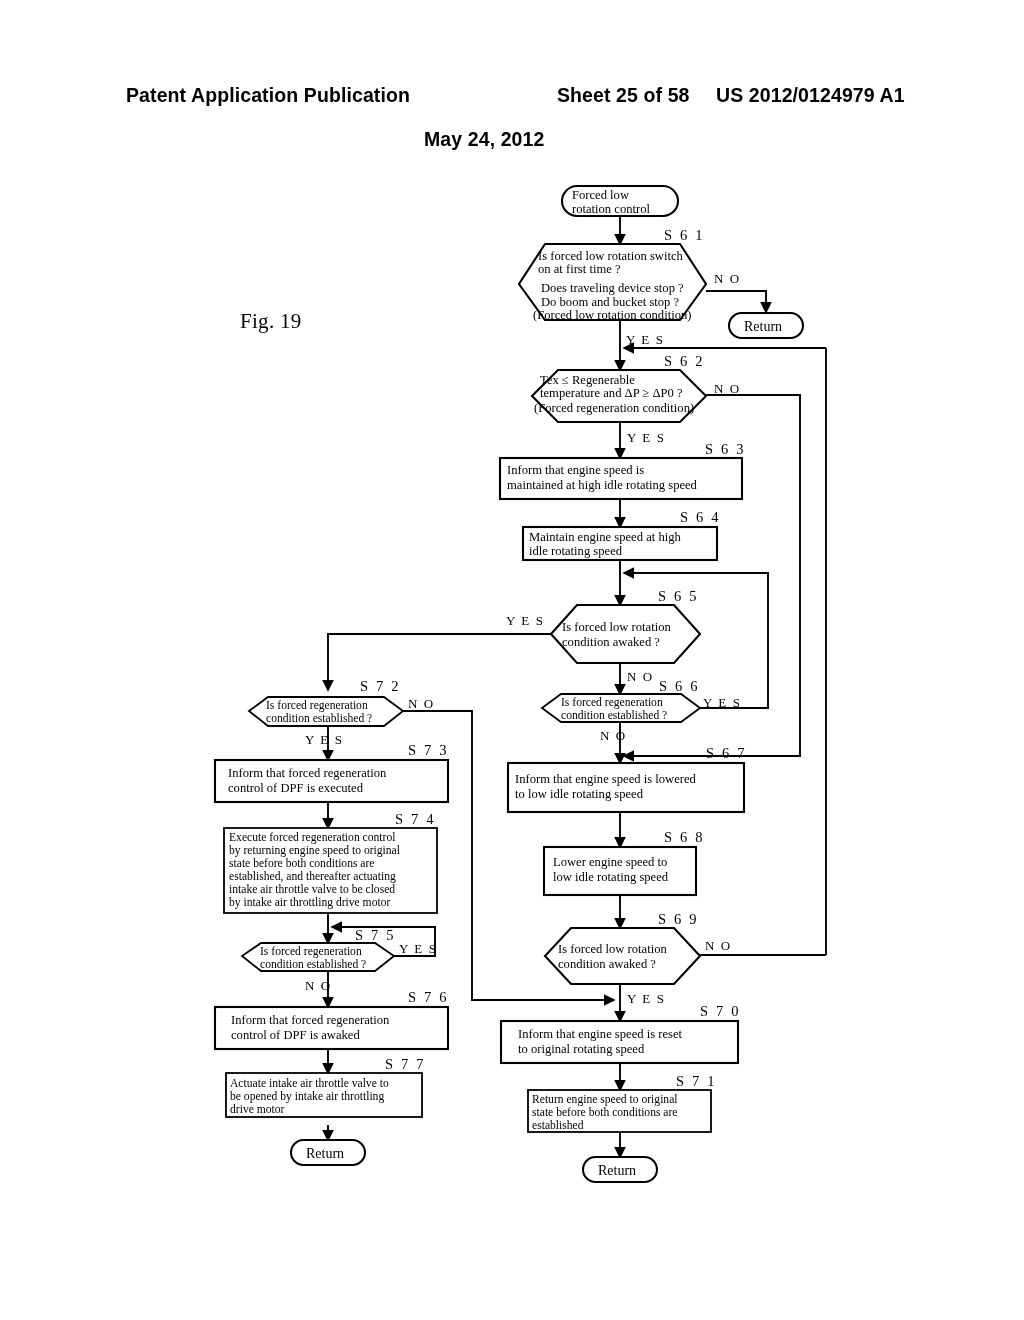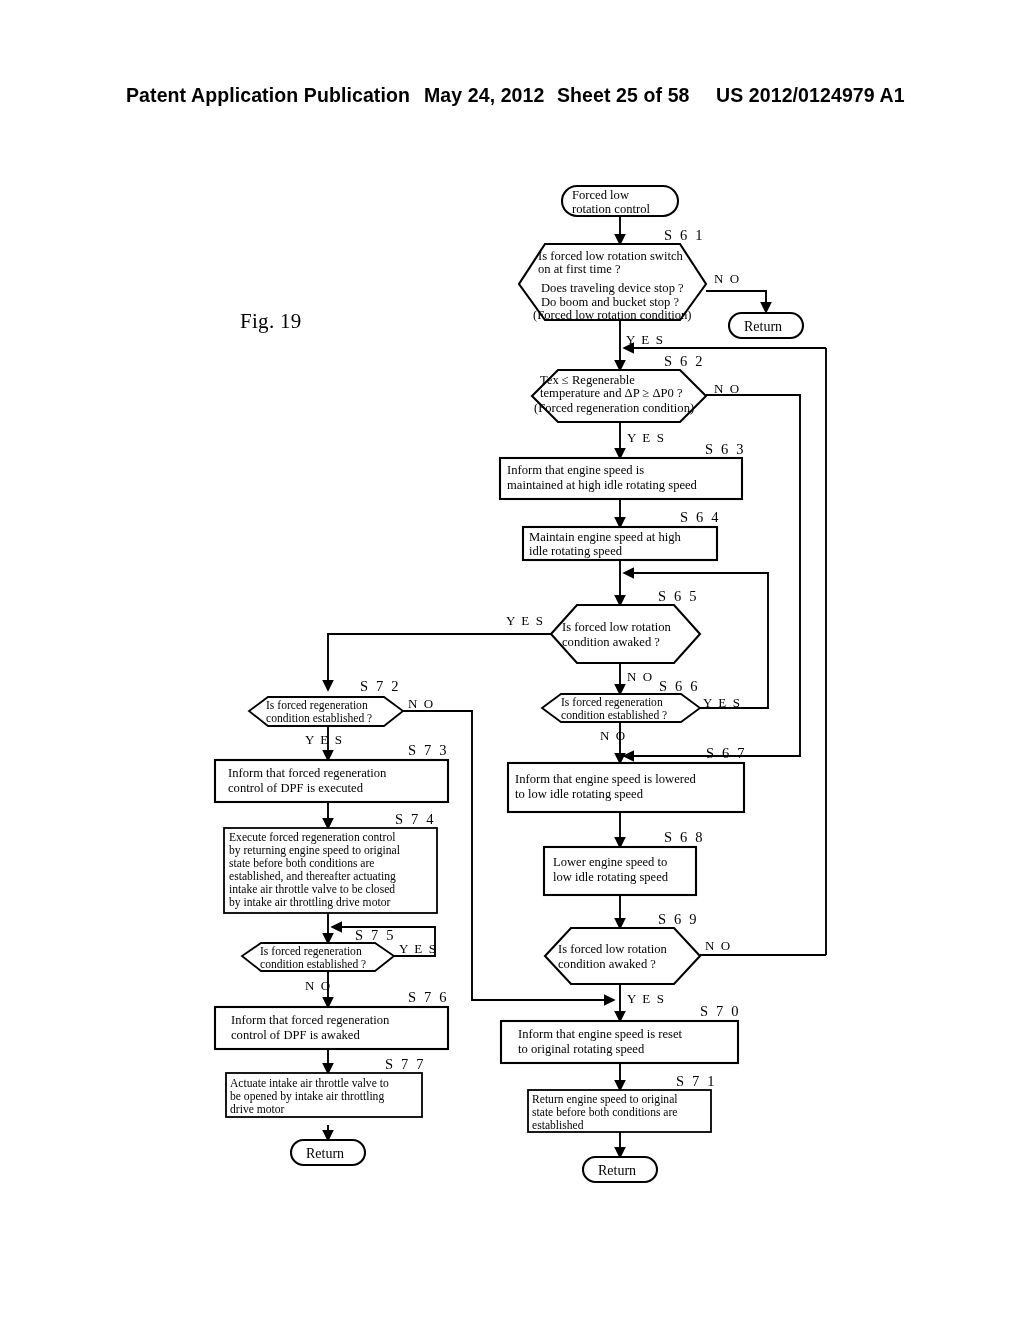--- a/index.html
+++ b/index.html
@@ -32,21 +32,21 @@
     display: flex;
     flex-direction: row;
     align-items: baseline;
     font-family: Liberation Sans, sans-serif;
     font-weight: bold;
     font-size: 19.5px;
     letter-spacing: 0.1px;
     white-space: nowrap;
   }
   .hdr-pub   { position: absolute; left: 126px; }
-  .hdr-date  { position: absolute; left: 424px; }
+  .hdr-date  { position: absolute; left: 424px; margin-top: 44px; }
   .hdr-sheet { position: absolute; left: 557px; }
   .hdr-num   { position: absolute; left: 716px; }
 
   
   .fig-label {
     position: absolute;
     left: 240px;
     top: 309px;
     font-size: 21px;
     font-family: "Liberation Serif", "DejaVu Serif", serif;

